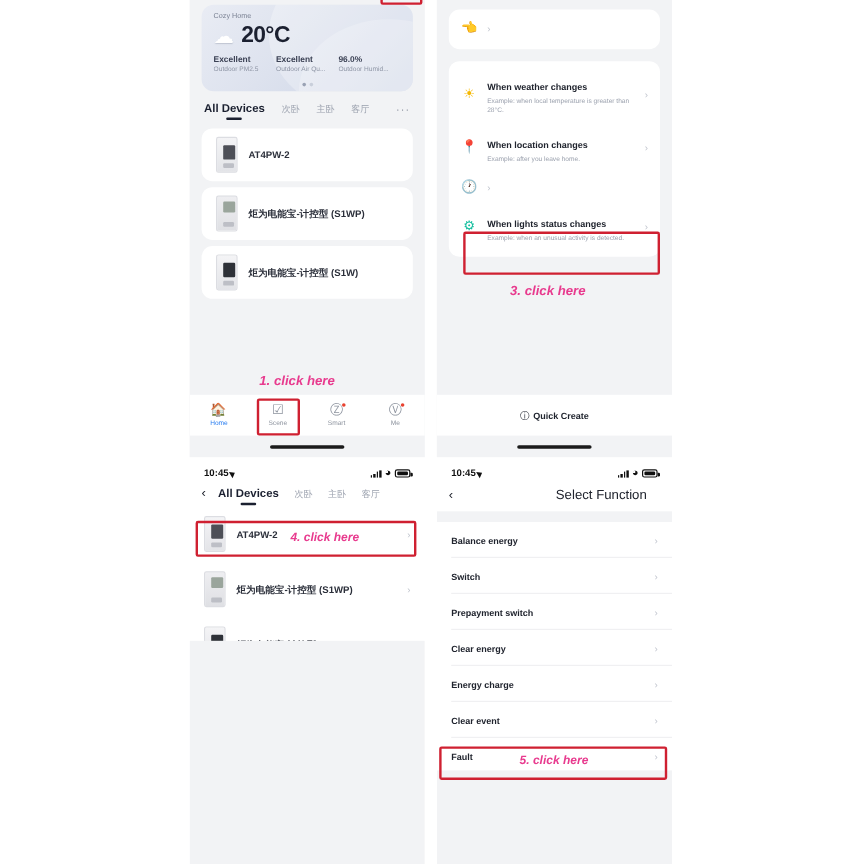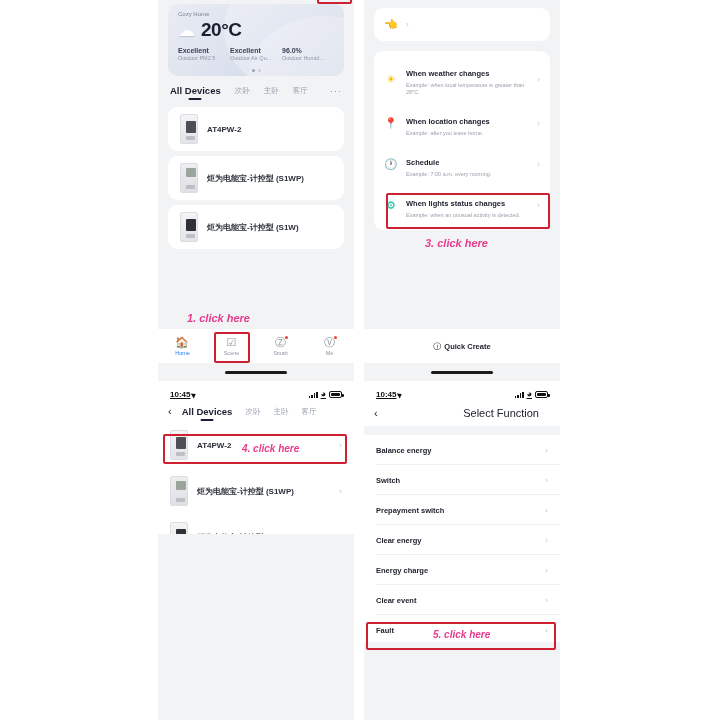--- a/index.html
+++ b/index.html
@@ -24,21 +24,21 @@
   #panel-home   { left: 158px; top: 0px;   width: 196px; height: 381px; }
   #panel-scene  { left: 364px; top: 0px;   width: 196px; height: 381px; background:#f2f3f5; }
   #panel-device { left: 158px; top: 386px; width: 196px; height: 334px; background:#ffffff; }
   #panel-func   { left: 364px; top: 386px; width: 196px; height: 334px; background:#ffffff; }
 
   
   .statusbar {
     height: 17px;
     display: flex; align-items: center; justify-content: space-between;
     padding: 0 12px;
-    font-size: 8px; font-weight: bold; color: #111; text-decoration: underline;
+    font-size: 8px; font-weight: bold; color: #111;
   }
   .sb-left { display: flex; align-items: center; gap: 2px; }
   .sb-right { display: flex; align-items: center; gap: 3px; }
   .loc-arrow {
     display:inline-block; width:0; height:0;
     border-left:4px solid #111; border-top:3px solid transparent;
     border-bottom:3px solid transparent; transform: rotate(-30deg);
   }
   .bars { display:flex; align-items:flex-end; gap:1px; height:7px; }
   .bars i { display:block; width:1.5px; background:#111; }
@@ -290,24 +290,20 @@
       <div class="scene-row">
         <span class="scene-ico" style="color:#ea4b3d">📍</span>
         <span class="scene-txt">
           <span class="scene-title">When location changes</span>
           <span class="scene-sub" style="display:block">Example: after you leave home.</span>
         </span>
         <span class="chev">›</span>
       </div>
       <div class="scene-row">
         <span class="scene-ico" style="color:#2f7ef0">🕐</span>
-        <span class="scene-txt">
-          <span class="scene-title">Schedule</span>
-          <span class="scene-sub" style="display:block">Example: 7:00 a.m. every morning.</span>
-        </span>
         <span class="chev">›</span>
       </div>
       <div class="scene-row">
         <span class="scene-ico" style="color:#18bfa0">⚙</span>
         <span class="scene-txt">
           <span class="scene-title">When lights status changes</span>
           <span class="scene-sub" style="display:block">Example: when an unusual activity is detected.</span>
         </span>
         <span class="chev">›</span>
       </div>
@@ -423,21 +419,21 @@
     </div>
     <div class="func-row last">
       <span class="fl">Fault</span>
       <span class="chev">›</span>
     </div>
     <div style="position:absolute;left:0;right:0;top:256px;bottom:0;background:#f2f3f5"></div>
   </div>
 
   <div class="redbox" style="left:317px; top:-10px; width:35px; height:14px;"></div>
 
-  <div class="annot" style="left:187px; top:312px;">1. click here</div>
+  <div class="annot" style="left:216px; top:312px;">1. click here</div>
   <div class="redbox" style="left:214px; top:332px; width:36px; height:31px;"></div>
 
   <div class="redbox" style="left:386px; top:193px; width:164px; height:36px;"></div>
   <div class="annot" style="left:425px; top:237px;">3. click here</div>
 
   <div class="redbox" style="left:163px; top:434px; width:184px; height:30px;"></div>
   <div class="annot small" style="left:242px; top:443px;">4. click here</div>
 
   <div class="redbox" style="left:366px; top:622px; width:190px; height:28px;"></div>
   <div class="annot small" style="left:433px; top:629px;">5. click here</div>

